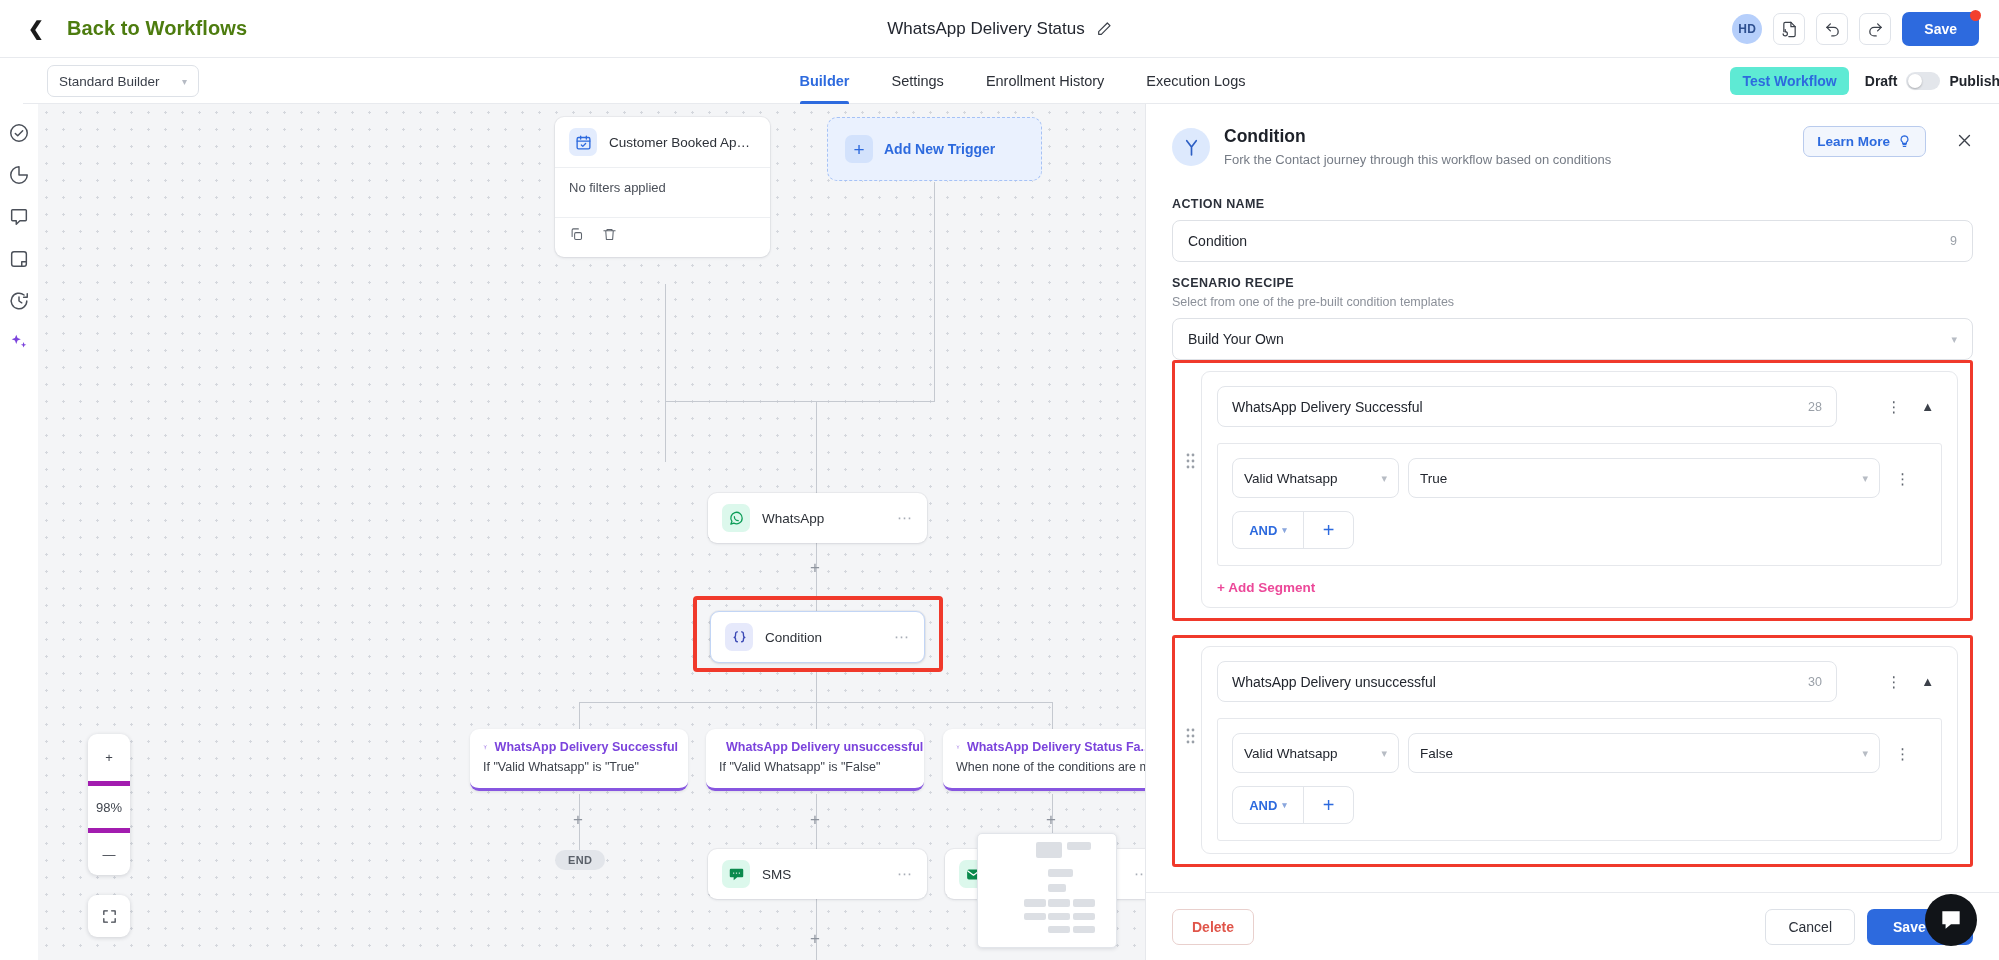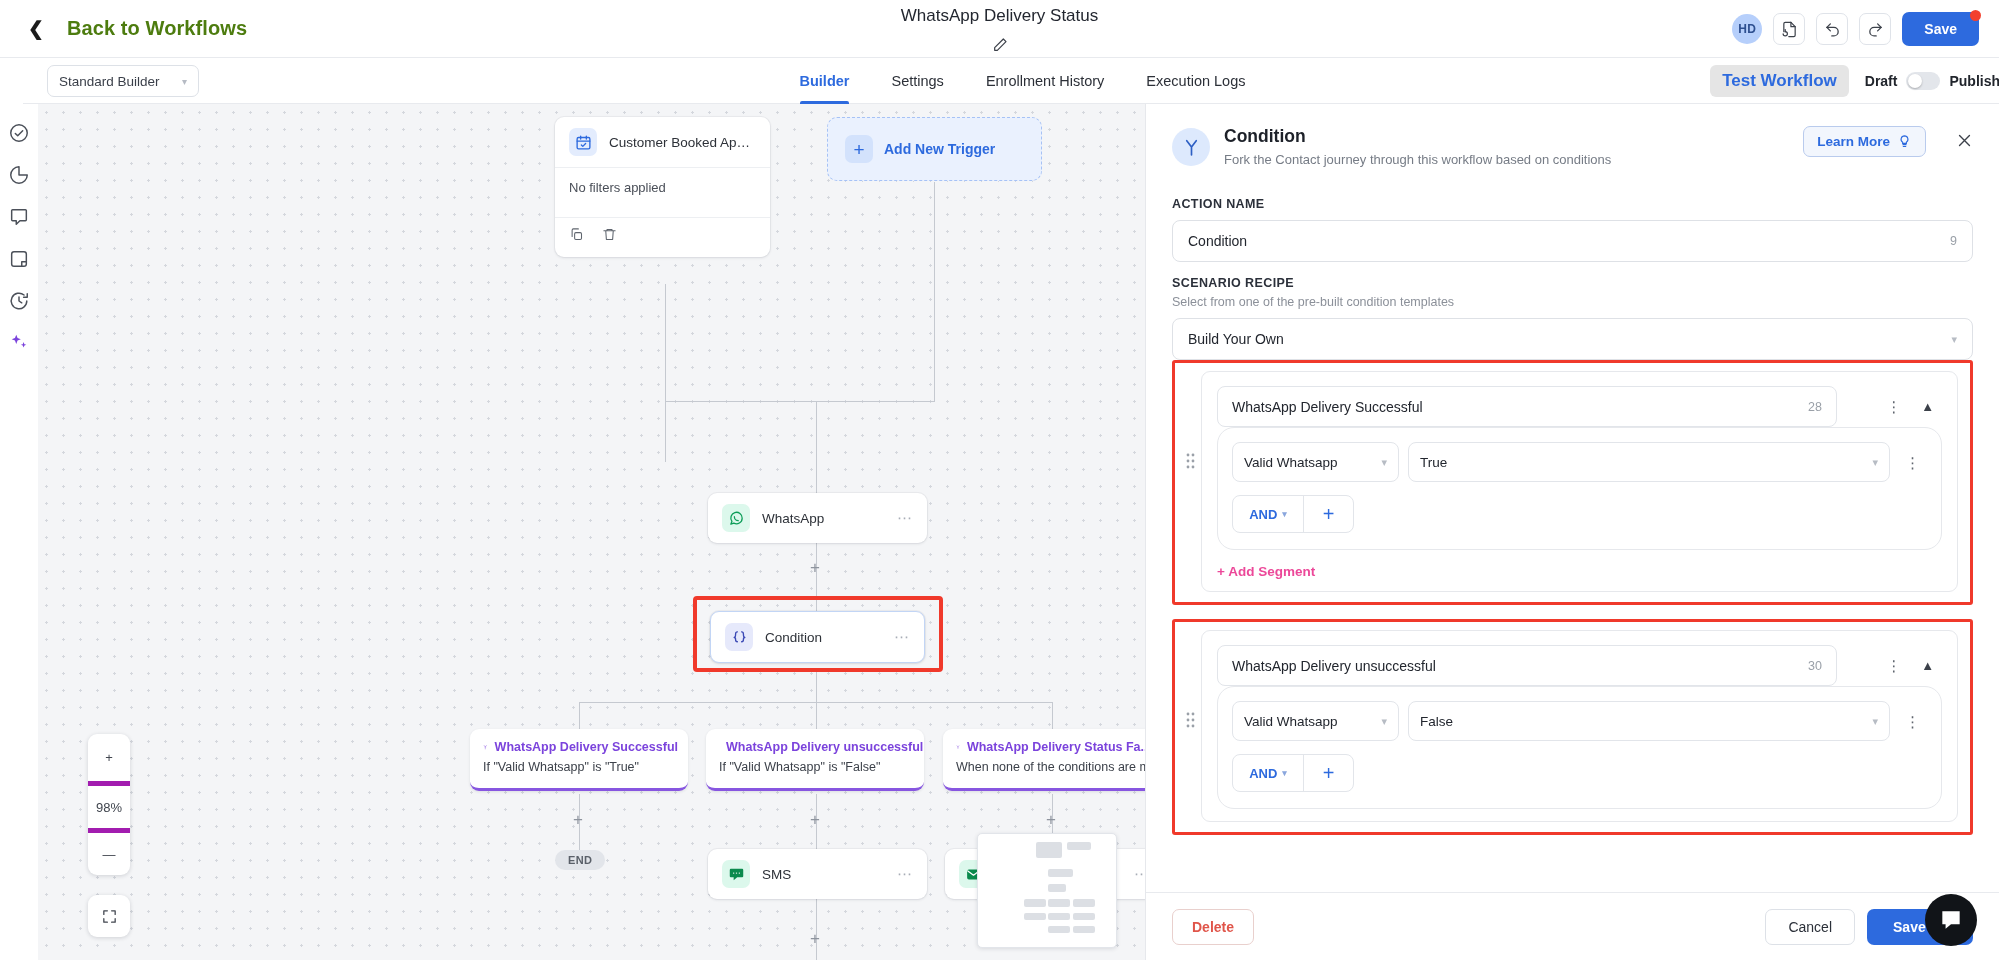--- a/index.html
+++ b/index.html
@@ -21,21 +21,20 @@
     display: flex; align-items: center; gap: 9px;
     margin-left: 28px; cursor: pointer;
   }
   .back-chev { font-size: 19px; color: #1b1b1b; line-height: 1; font-weight: 600; }
   .back-text { font-size: 20px; color: #4d7c0f; font-weight: 600; letter-spacing: .1px; margin-left: 14px;}
 
   .title-wrap {
     position: absolute; left: 0; right: 0; top: 0; height: 58px;
     display: flex; align-items: center; justify-content: center; gap: 11px;
     pointer-events: none;
-    flex-direction: column;
   }
   .wf-title { font-size: 17px; color: #232730; font-weight: 500; }
   .pencil-icon { width: 16px; height: 16px; pointer-events: auto; cursor: pointer; }
 
   .top-right {
     position: absolute; right: 20px; top: 0; height: 58px;
     display: flex; align-items: center; gap: 11px;
   }
   .avatar {
     width: 30px; height: 30px; border-radius: 50%;
@@ -84,21 +83,21 @@
   .tab.active::after {
     content: ""; position: absolute; bottom: 0; left: 0; right: 0;
     height: 3px; background: #2d6ade; border-radius: 2px 2px 0 0;
   }
 
   .subbar-right {
     position: absolute; right: 22px; top: 0; height: 46px;
     display: flex; align-items: center; gap: 16px;
   }
   .test-wf {
-    background: #e5e5e5; color: #2d6ade; font-size: 17px; font-weight: 600;
+    background: #5eead4; color: #2d6ade; font-size: 14px; font-weight: 600;
     border-radius: 6px; padding: 6px 12px; cursor: pointer;
   }
   .pub-wrap { display: flex; align-items: center; gap: 9px; }
   .pub-label { font-size: 14px; color: #21252c; font-weight: 600; }
   .toggle {
     width: 34px; height: 18px; border-radius: 10px; background: #e3e6eb;
     position: relative; cursor: pointer;
   }
   .toggle .knob {
     position: absolute; left: 2px; top: 2px; width: 14px; height: 14px;
@@ -264,22 +263,22 @@
     height: 41px; border: 1px solid #e2e5ea; border-radius: 8px;
     display: flex; align-items: center; padding: 0 14px; font-size: 14px; color: #22262e;
     width: 620px;
   }
   .bname-count { margin-left: auto; font-size: 12.5px; color: #9aa0a8; }
   .brow-actions { display: flex; align-items: center; gap: 4px; margin-left: auto; }
   .kebab { padding: 6px 8px; cursor: pointer; color: #5f656e; line-height: 5px; font-size: 15px;}
   .caret-btn { padding: 6px 8px; cursor: pointer; color: #3c414a; font-size: 13px; }
 
   .seg-box {
-    border: 1px solid #e6e8ec; border-radius: 17px;
-    padding: 14px 14px 16px 14px;
+    margin-top: 16px; border: 1px solid #e6e8ec; border-radius: 3px;
+    padding: 14px 24px 16px 14px;
   }
   .cond-row { display: flex; align-items: center; }
   .mini-select {
     height: 40px; border: 1px solid #e2e5ea; border-radius: 8px; background: #fff;
     display: flex; align-items: center; padding: 0 11px; font-size: 13.5px; color: #22262e;
     cursor: pointer;
   }
   .ms-field { width: 167px; }
   .ms-value { flex: 1; margin-left: 9px; }
   .row-kebab { margin-left: 8px; color: #5f656e; cursor: pointer; line-height: 5px; font-size: 15px; padding: 0 7px;}

